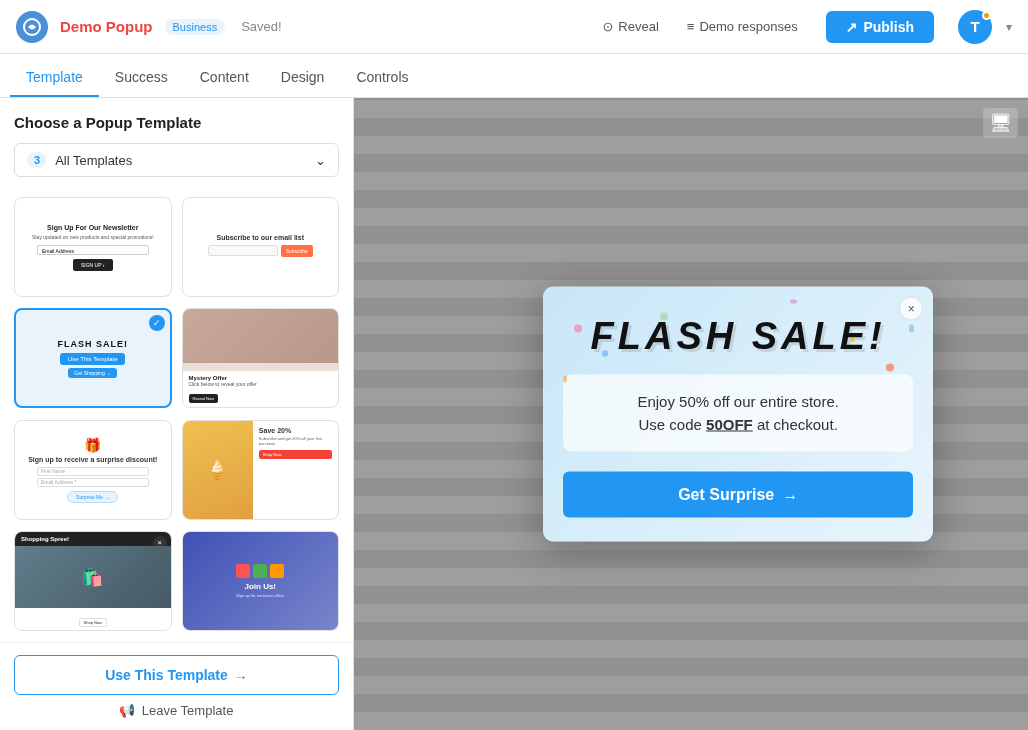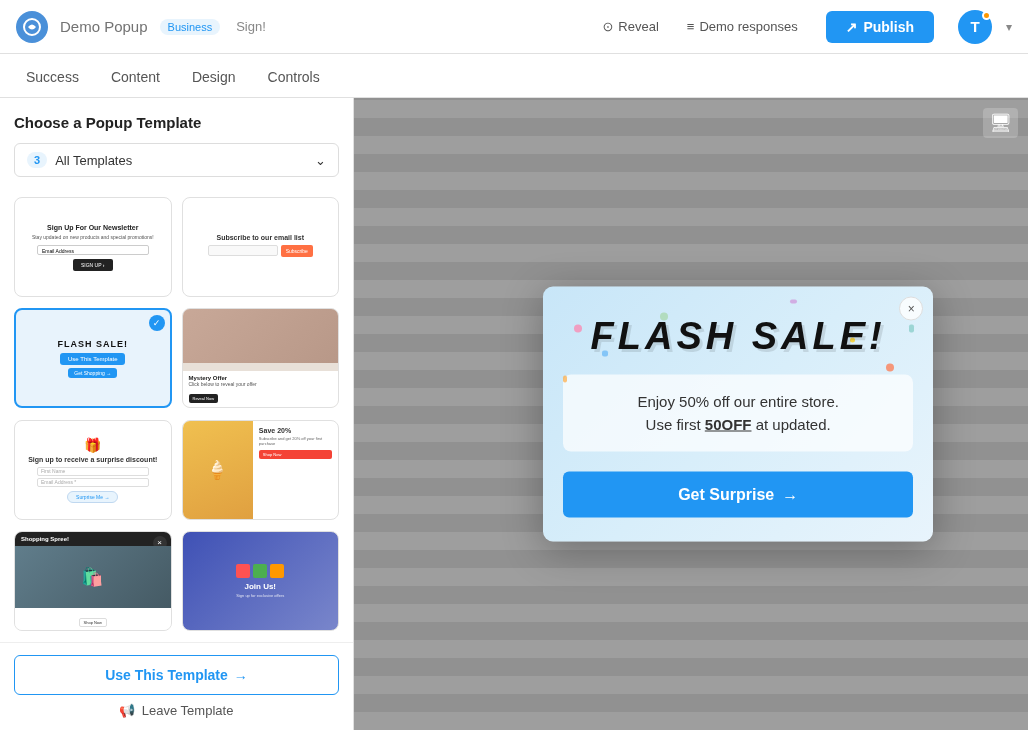--- a/index.html
+++ b/index.html
@@ -5,21 +5,21 @@
     * { box-sizing: border-box; margin: 0; padding: 0; }
     body { font-family: -apple-system, BlinkMacSystemFont, 'Segoe UI', sans-serif; font-size: 14px; background: #f5f5f5; overflow: hidden; width: 1028px; height: 730px; }
 
     
     .header {
       display: flex; align-items: center; height: 54px;
       background: #fff; border-bottom: 1px solid #e0e0e0;
       padding: 0 16px; gap: 12px;
     }
     .header-logo { width: 32px; height: 32px; background: #4a90d9; border-radius: 50%; display: flex; align-items: center; justify-content: center; color: #fff; font-weight: bold; font-size: 14px; flex-shrink: 0; }
-    .header-title { font-weight: 400; font-size: 15px; color: #737373; }
+    .header-title { font-weight: 700; font-size: 15px; color: #ef4444; }
     .header-badge { background: #e8f4fd; color: #2196f3; font-size: 11px; padding: 2px 8px; border-radius: 12px; }
     .header-saved { color: #888; font-size: 13px; margin-left: 4px; }
     .header-spacer { flex: 1; }
     .header-support { display: flex; align-items: center; gap: 5px; color: #555; font-size: 13px; cursor: pointer; }
     .header-view-responses { display: flex; align-items: center; gap: 5px; color: #555; font-size: 13px; cursor: pointer; margin-left: 16px; }
     .publish-btn { background: #2196f3; color: #fff; border: none; border-radius: 6px; padding: 8px 20px; font-size: 14px; font-weight: 600; cursor: pointer; display: flex; align-items: center; gap: 6px; margin-left: 16px; }
     .avatar { width: 34px; height: 34px; background: #2196f3; border-radius: 50%; display: flex; align-items: center; justify-content: center; color: #fff; font-weight: bold; font-size: 15px; margin-left: 12px; position: relative; cursor: pointer; }
     .avatar-dot { position: absolute; top: 1px; right: 1px; width: 9px; height: 9px; background: #ff9800; border-radius: 50%; border: 2px solid #fff; }
 
     
@@ -102,21 +102,21 @@
 
 <div class="header">
   <div class="header-logo">
     <svg width="18" height="18" viewBox="0 0 18 18">
         <circle cx="9" cy="9" r="8" fill="none" stroke="#fff" stroke-width="2"></circle>
         <path d="M5 9 Q9 4 13 9 Q9 14 5 9Z" fill="#fff"></path>
       </svg>
   </div>
   <span class="header-title">Demo Popup</span>
   <span class="header-badge">Business</span>
-  <span class="header-saved">Sign!</span>
+  <span class="header-saved">Saved!</span>
   <div class="header-spacer"></div>
   <div class="header-support">
     <span>⊙</span>
     <span>Reveal</span>
   </div>
   <div class="header-view-responses">
     <span>≡</span>
     <span>Demo responses</span>
   </div>
   <button class="publish-btn">
@@ -124,20 +124,21 @@
     <span>Publish</span>
   </button>
   <div class="avatar">
     <span>T</span>
     <div class="avatar-dot"></div>
   </div>
   <span style="color:#888;font-size:12px;margin-left:2px;">▾</span>
 </div>
 
 <div class="nav-tabs">
+  <div class="nav-tab active">Template</div>
   <div class="nav-tab">Success</div>
   <div class="nav-tab">Content</div>
   <div class="nav-tab">Design</div>
   <div class="nav-tab">Controls</div>
 </div>
 
 <div class="layout">
 
   <div class="sidebar">
     <div class="sidebar-header">
@@ -257,21 +258,21 @@
         <div class="confetti-dot" style="background:#ffab40;top:35%;left:5%;width:4px;height:7px;border-radius:2px;"></div>
       </div>
 
       <div class="popup-top">
         <div class="flash-sale-title">FLASH SALE!</div>
       </div>
 
       <div class="popup-body">
         <div class="popup-body-text">
           <span>Enjoy 50% off our entire store.</span><br>
-          <span>Use first </span><strong>50OFF</strong><span> at updated.</span>
+          <span>Use code </span><strong>50OFF</strong><span> at checkout.</span>
         </div>
       </div>
 
       <button class="popup-cta">
         <span>Get Surprise</span>
         <span>→</span>
       </button>
     </div>
   </div>
 

